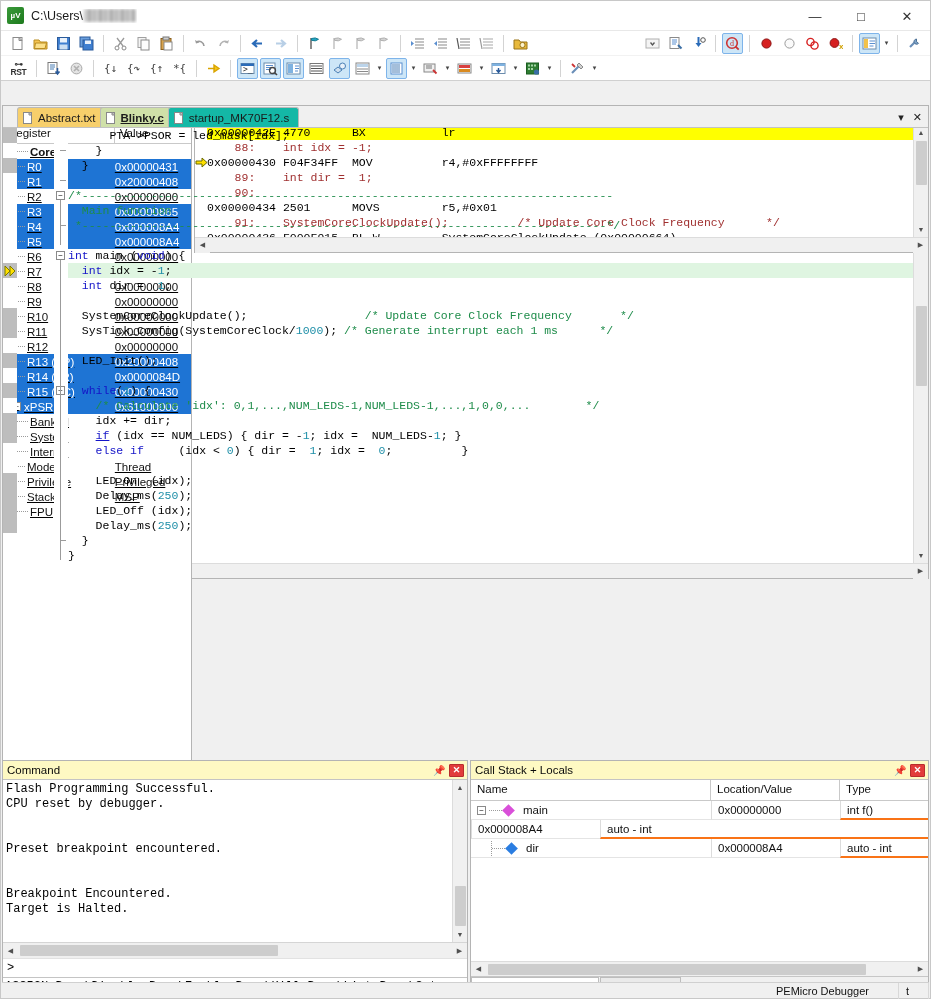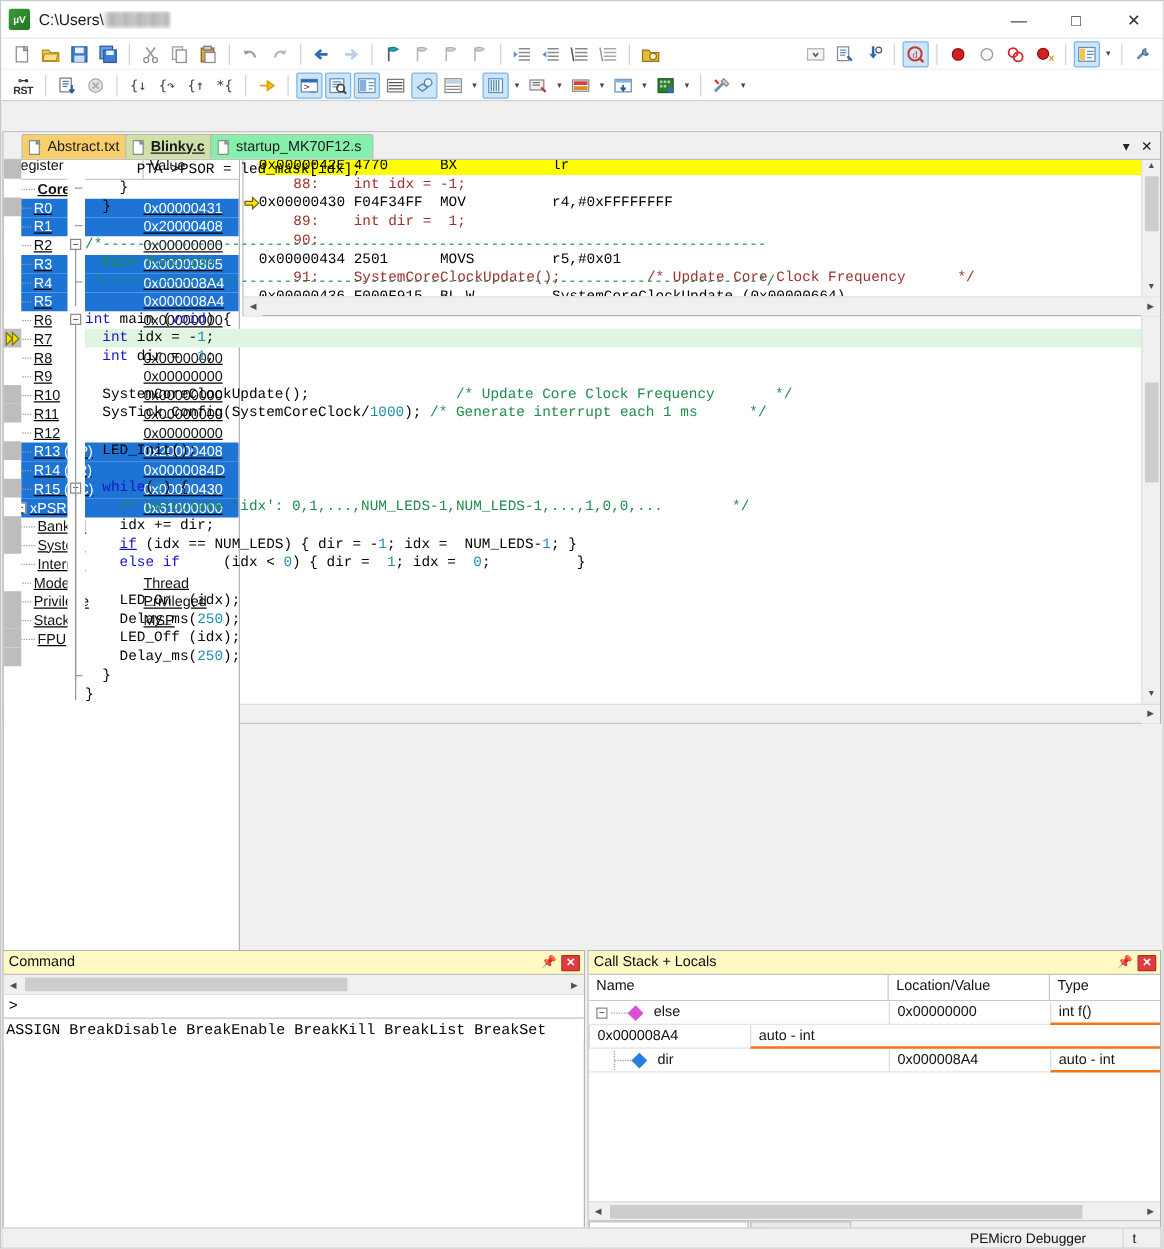--- a/index.html
+++ b/index.html
@@ -258,21 +258,21 @@
     height: 20px; display: flex; align-items: center;
     font-size: 11.5px; color: #1a1a1a;
     padding: 0 9px 0 5px;
     border-top-left-radius: 3px; border-top-right-radius: 3px;
     margin-right: -6px; position: relative;
     border: 1px solid #b9b9b9; border-bottom: none;
   }
   .ed-tab .fileglyph { margin-right: 4px; display: flex; }
   .ed-tab.t-abstract { background: #f7cf6b; z-index: 1; }
   .ed-tab.t-blinky   { background: #cfe0a8; z-index: 2; }
-  .ed-tab.t-startup  { background: #86efac; z-index: 3; }
+  .ed-tab.t-startup  { background: #14b8a6; z-index: 3; }
   .ed-tab.active .lbl { text-decoration: underline; font-weight: bold; }
   .tabstrip .tright {
     position: absolute; right: 6px; bottom: 3px;
     display: flex; align-items: center; gap: 9px;
     font-size: 11px; color: #222;
   }
   .ed-body { flex: 1 1 auto; display: flex; overflow: hidden; background:#fff; }
   .bp-gutter {
     width: 14px; flex: 0 0 auto; background: #ffffff; position: relative;
   }
@@ -1172,20 +1172,37 @@
       </div>
     </div>
 
     <div class="panel" id="command-panel">
       <div class="panel-head">
         <span>Command</span>
         <span class="spacer"></span>
         <span class="pin-icon">📌</span>
         <span class="close-box">✕</span>
       </div>
+      <div class="cmd-out">
+        <div class="cmd-text">Flash Programming Successful.
+CPU reset by debugger.
+
+
+Preset breakpoint encountered.
+
+
+Breakpoint Encountered.
+Target is Halted.</div>
+        <div class="vscroll">
+          <div class="sb-arrow">▲</div>
+          <div class="sb-track"></div>
+          <div class="sb-thumb" style="height:40px"></div>
+          <div class="sb-arrow">▼</div>
+        </div>
+      </div>
       <div class="hscroll" style="border-top:none">
         <div class="sb-arrow">◀</div>
         <div class="hsb-thumb" style="width:258px;margin-left:2px"></div>
         <div style="flex:1 1 auto"></div>
         <div class="sb-arrow">▶</div>
       </div>
       <div class="cmd-input">
         <span>&gt;</span>
         <span style="flex:1 1 auto;margin-left:4px"></span>
       </div>
@@ -1204,21 +1221,21 @@
         <div class="cs-c2">Location/Value</div>
         <div class="cs-c3">Type</div>
       </div>
       <div class="cs-body" id="cs-body">
           <div class="cs-row">
             <div class="cs-n">
               <span class="exp-box">−</span>
               <span class="dashlead"></span>
               <span class="diamond dia-main"></span>
               <span style="width:5px"></span>
-              <span>else</span>
+              <span>main</span>
             </div>
             <div class="cs-v">0x00000000</div>
             <div class="cs-t">int f()</div>
           </div>
           <div class="cs-row">
             <div class="cs-v">0x000008A4</div>
             <div class="cs-t">auto - int</div>
           </div>
           <div class="cs-row">
             <div class="cs-n">

